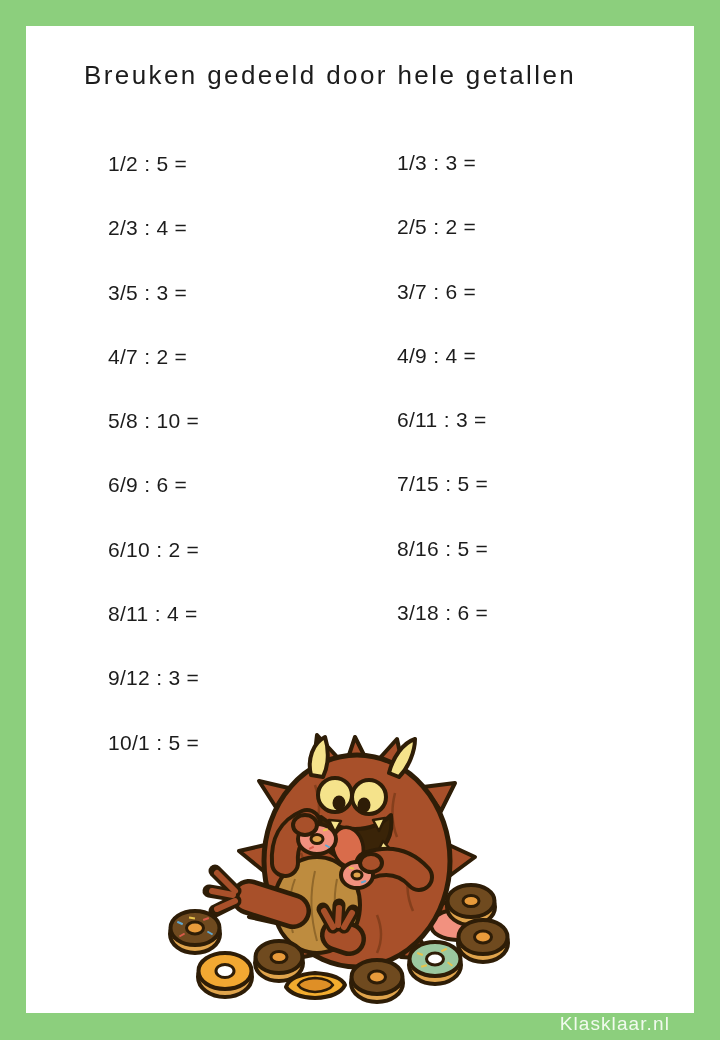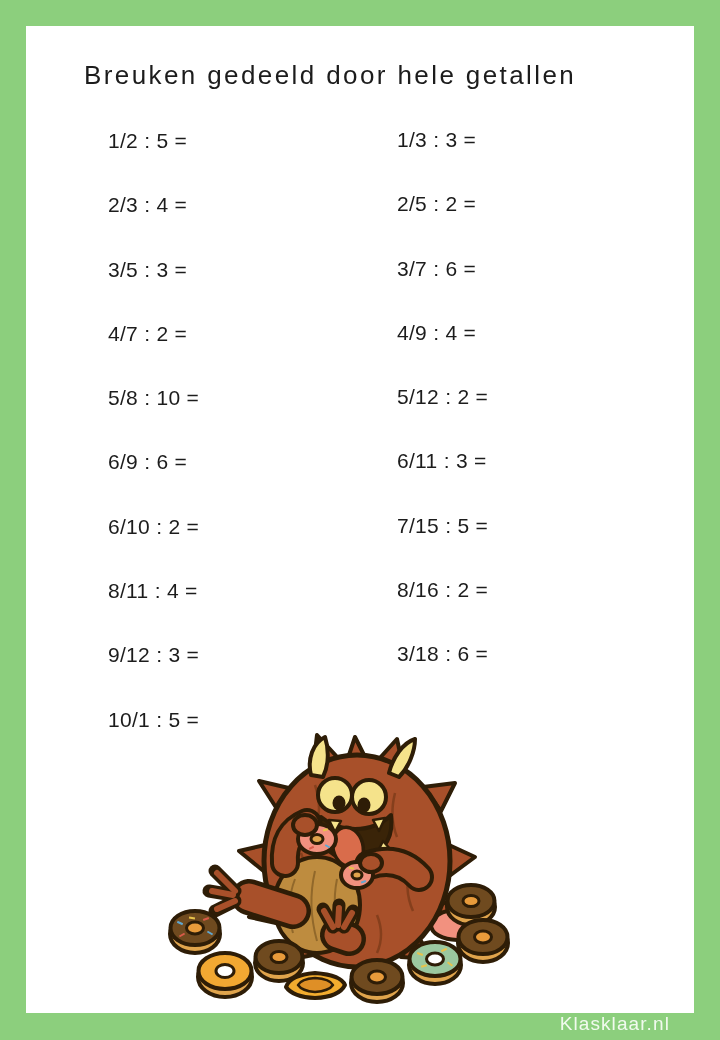--- a/index.html
+++ b/index.html
@@ -17,21 +17,21 @@
     position:absolute;left:52px;top:43px;
     font-size:26px;font-weight:normal;letter-spacing:2.4px;
     color:var(--text-ink,#1c1c1c);white-space:nowrap;margin-left:32px;
   }
   .col{
     position:absolute;display:grid;grid-auto-rows:64.3px;
     font-size:21px;color:var(--text-ink,#1c1c1c);line-height:22px;
   }
   .col-left{left:108px;top:130px;}
   .col-right{left:397px;top:129px;}
-  .exercise{white-space:nowrap;letter-spacing:0.3px;}
+  .exercise{white-space:nowrap;letter-spacing:0.3px;margin-top:23px;}
   .watermark{
     position:absolute;right:50px;top:1013px;
     font-size:19px;letter-spacing:1.1px;color:#f7fdf5;opacity:.95;
   }
   .illustration{position:absolute;left:165px;top:733px;width:365px;height:280px;}
   
   .ink-s{stroke:var(--outline-ink,#2e1d07);}
   .nofill{fill:none;}
   .f-rust{fill:var(--monster-rust,#a8502a);}
   .s-rust{stroke:var(--monster-rust,#a8502a);}
@@ -74,24 +74,23 @@
   <div class="exercise">8/11 : 4 =</div>
   <div class="exercise">9/12 : 3 =</div>
   <div class="exercise">10/1 : 5 =</div>
 </div>
 
 <div class="col col-right">
   <div class="exercise">1/3 : 3 =</div>
   <div class="exercise">2/5 : 2 =</div>
   <div class="exercise">3/7 : 6 =</div>
   <div class="exercise">4/9 : 4 =</div>
-  <div class="exercise">5/12 : 2 =</div>
   <div class="exercise">6/11 : 3 =</div>
   <div class="exercise">7/15 : 5 =</div>
-  <div class="exercise">8/16 : 2 =</div>
+  <div class="exercise">8/16 : 5 =</div>
   <div class="exercise">3/18 : 6 =</div>
 </div>
 
 <svg class="illustration" viewBox="0 0 365 280" xmlns="http://www.w3.org/2000/svg">
 
   <g>
     <path class="f-rust ink-s" stroke-width="4" stroke-linejoin="round" d="M148,36 L152,2 L174,26 Z"></path>
     <path class="f-rust ink-s" stroke-width="4" stroke-linejoin="round" d="M182,28 L190,4 L202,28 Z"></path>
     <path class="f-rust ink-s" stroke-width="4" stroke-linejoin="round" d="M214,26 L232,6 L238,34 Z"></path>
     <path class="f-rust ink-s" stroke-width="4" stroke-linejoin="round" d="M112,76 L94,48 L128,56 Z"></path>

